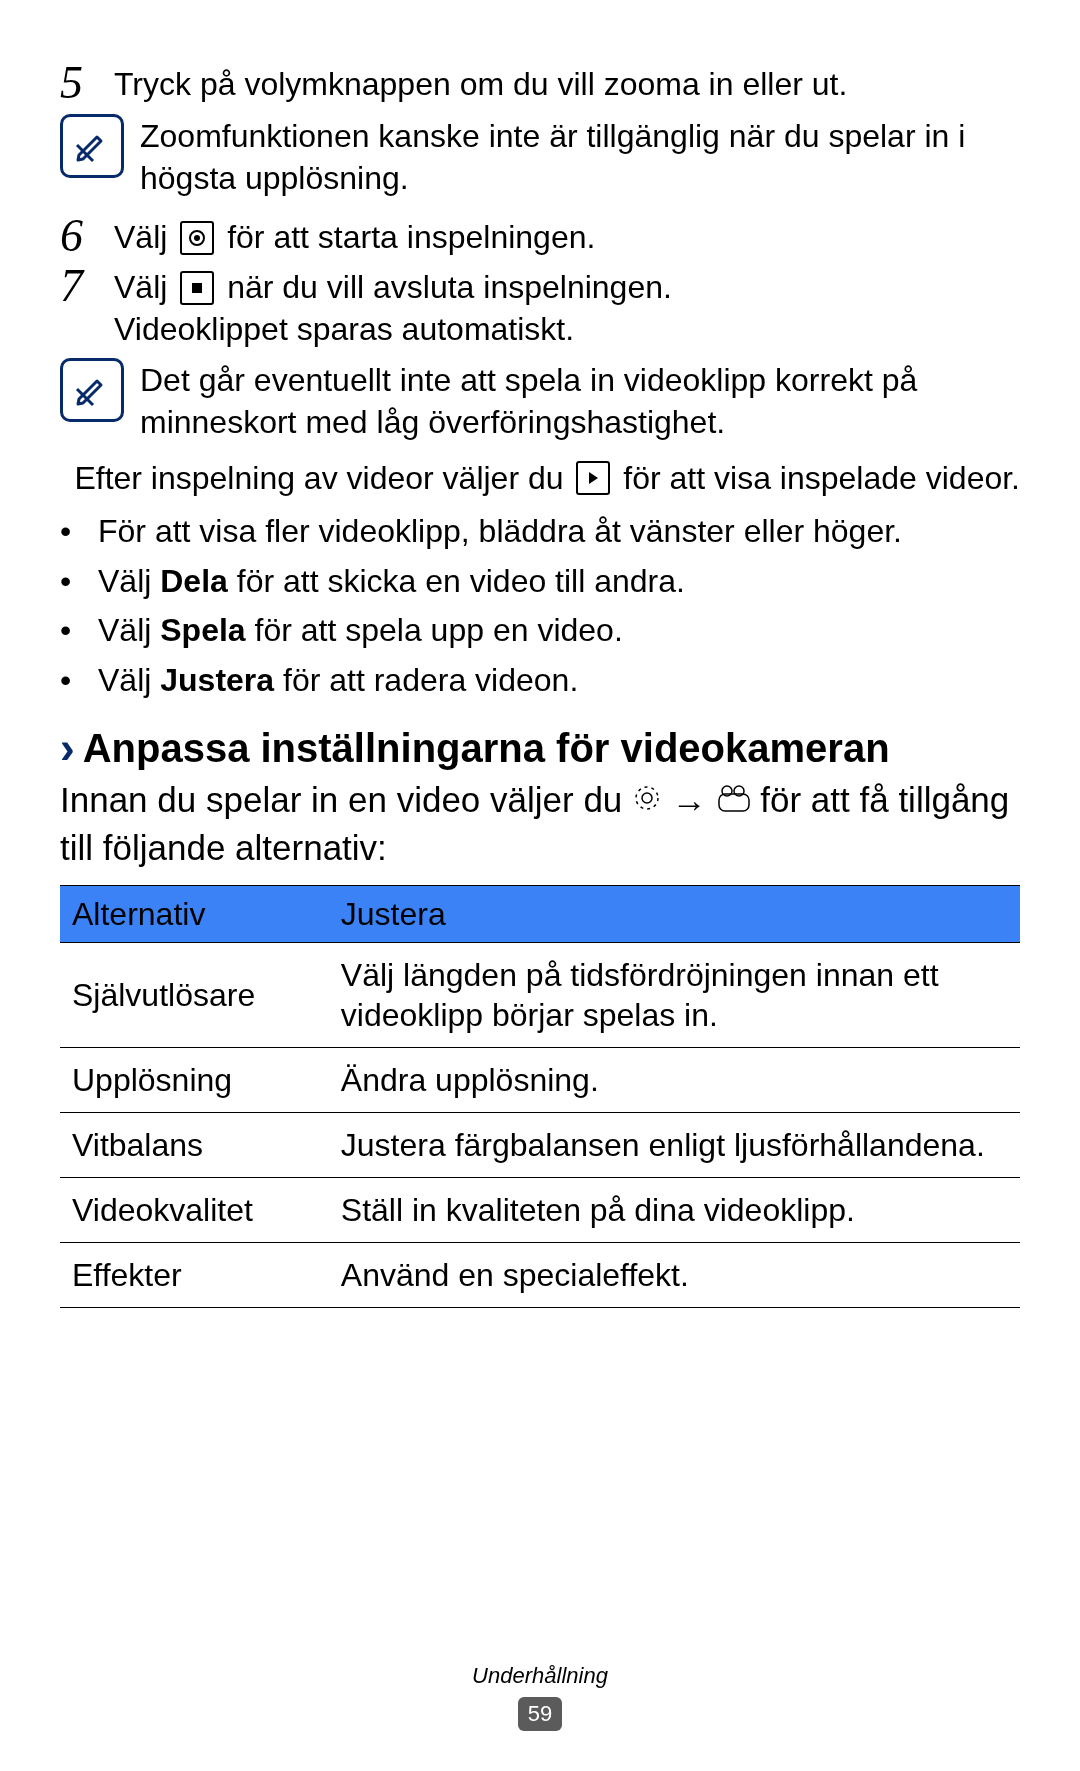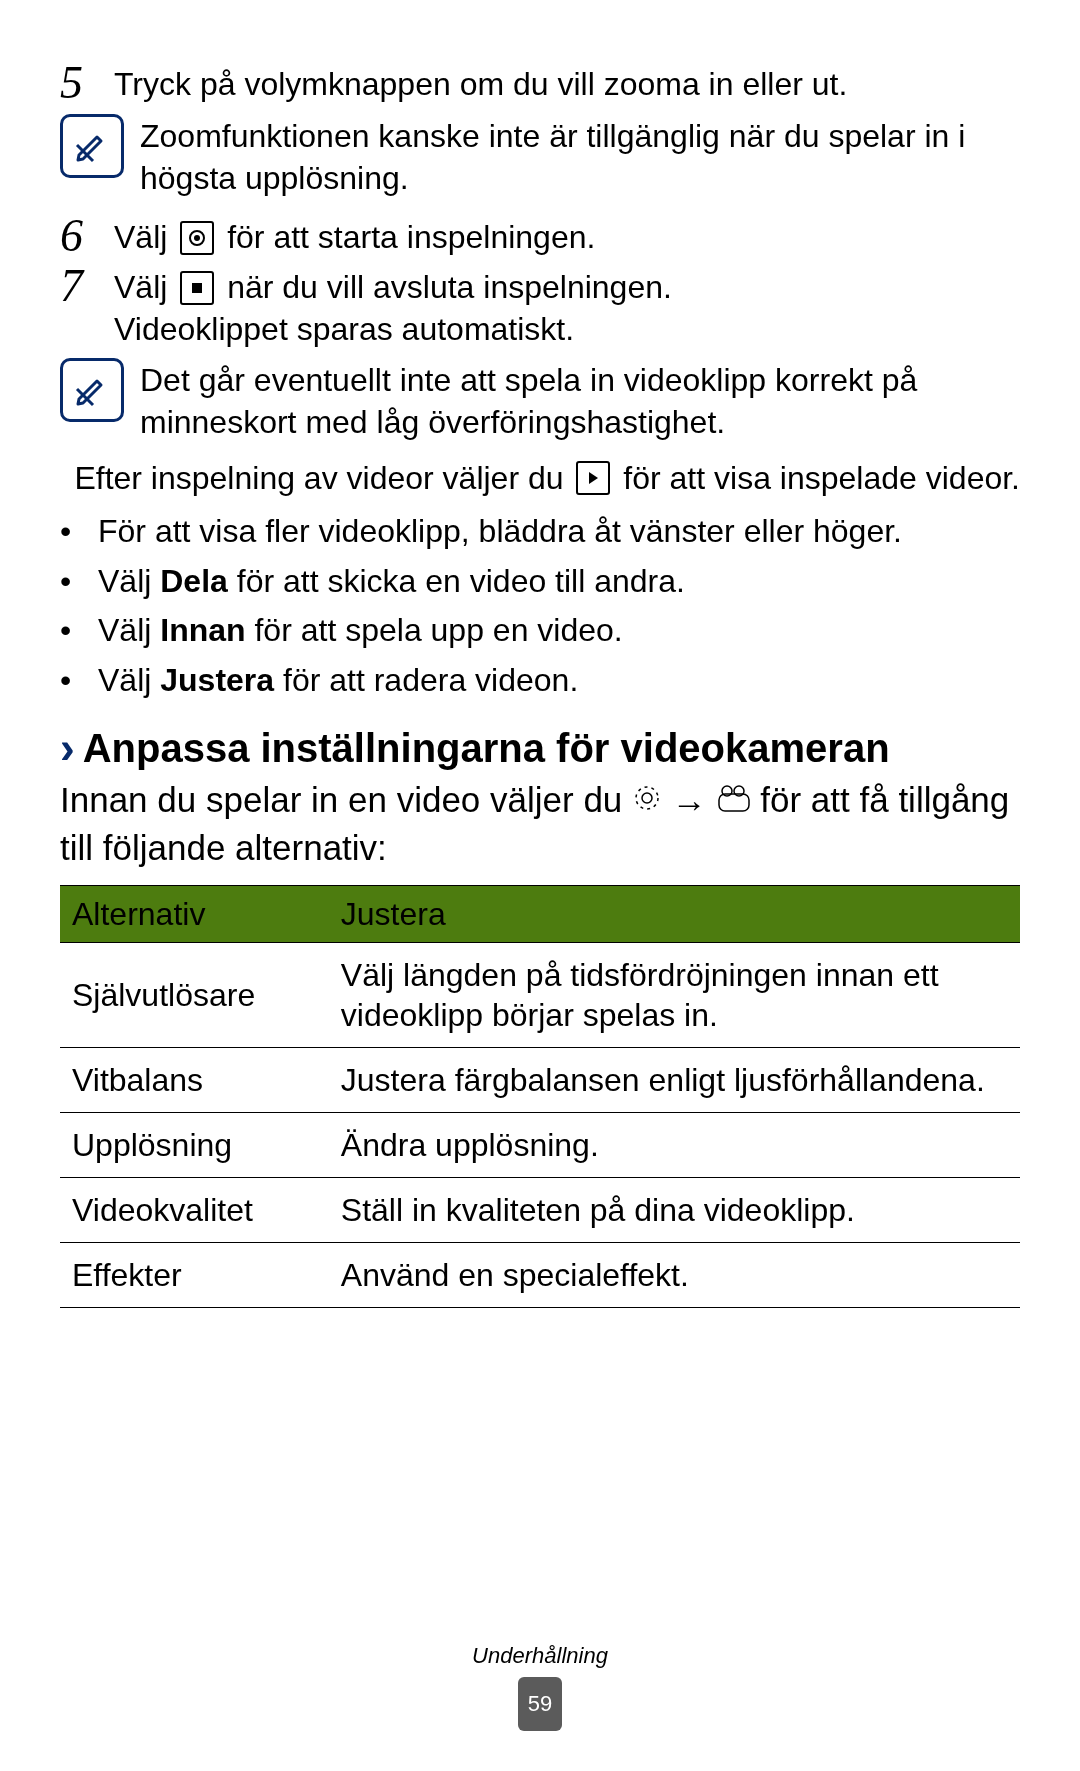--- a/index.html
+++ b/index.html
@@ -119,21 +119,21 @@
     line-height: 1.3;
     margin-bottom: 14px;
   }
   .opt-table {
     border-collapse: collapse;
     width: 100%;
     font-size: 32px;
     line-height: 1.25;
   }
   .opt-table th {
-    background: #4d7c0f;
+    background: #3b82f6;
     font-weight: 400;
     text-align: left;
     padding: 8px 12px;
     border-top: 1px solid #000;
     border-bottom: 1px solid #000;
   }
   .opt-table td {
     padding: 12px 12px;
     border-bottom: 1px solid #000;
     vertical-align: middle;
@@ -149,21 +149,21 @@
     font-style: italic;
     font-size: 22px;
     margin-bottom: 8px;
   }
   .footer-num {
     display: inline-block;
     background: #5b5b5b;
     color: #fff;
     border-radius: 6px;
     font-size: 22px;
-    padding: 14px 10px;
+    padding: 4px 10px;
   }
   .gear-icon, .cam-icon {
     display: inline-block;
     vertical-align: middle;
     position: relative;
     top: -2px;
   }
 </style>
 </head>
 <body>
@@ -241,21 +241,21 @@
       </div>
       <div class="bitem">
         <div class="dot">•</div>
         <div class="bitem-text">
           <span>Välj </span><span class="bold">Dela</span><span> för att skicka en video till andra.</span>
         </div>
       </div>
       <div class="bitem">
         <div class="dot">•</div>
         <div class="bitem-text">
-          <span>Välj </span><span class="bold">Innan</span><span> för att spela upp en video.</span>
+          <span>Välj </span><span class="bold">Spela</span><span> för att spela upp en video.</span>
         </div>
       </div>
       <div class="bitem">
         <div class="dot">•</div>
         <div class="bitem-text">
           <span>Välj </span><span class="bold">Justera</span><span> för att radera videon.</span>
         </div>
       </div>
     </div>
 
@@ -295,26 +295,26 @@
           <th>Alternativ</th>
           <th>Justera</th>
         </tr>
       </thead>
       <tbody>
         <tr>
           <td>Självutlösare</td>
           <td>Välj längden på tidsfördröjningen innan ett videoklipp börjar spelas in.</td>
         </tr>
         <tr>
+          <td>Upplösning</td>
+          <td>Ändra upplösning.</td>
+        </tr>
+        <tr>
           <td>Vitbalans</td>
           <td>Justera färgbalansen enligt ljusförhållandena.</td>
-        </tr>
-        <tr>
-          <td>Upplösning</td>
-          <td>Ändra upplösning.</td>
         </tr>
         <tr>
           <td>Videokvalitet</td>
           <td>Ställ in kvaliteten på dina videoklipp.</td>
         </tr>
         <tr>
           <td>Effekter</td>
           <td>Använd en specialeffekt.</td>
         </tr>
       </tbody>

